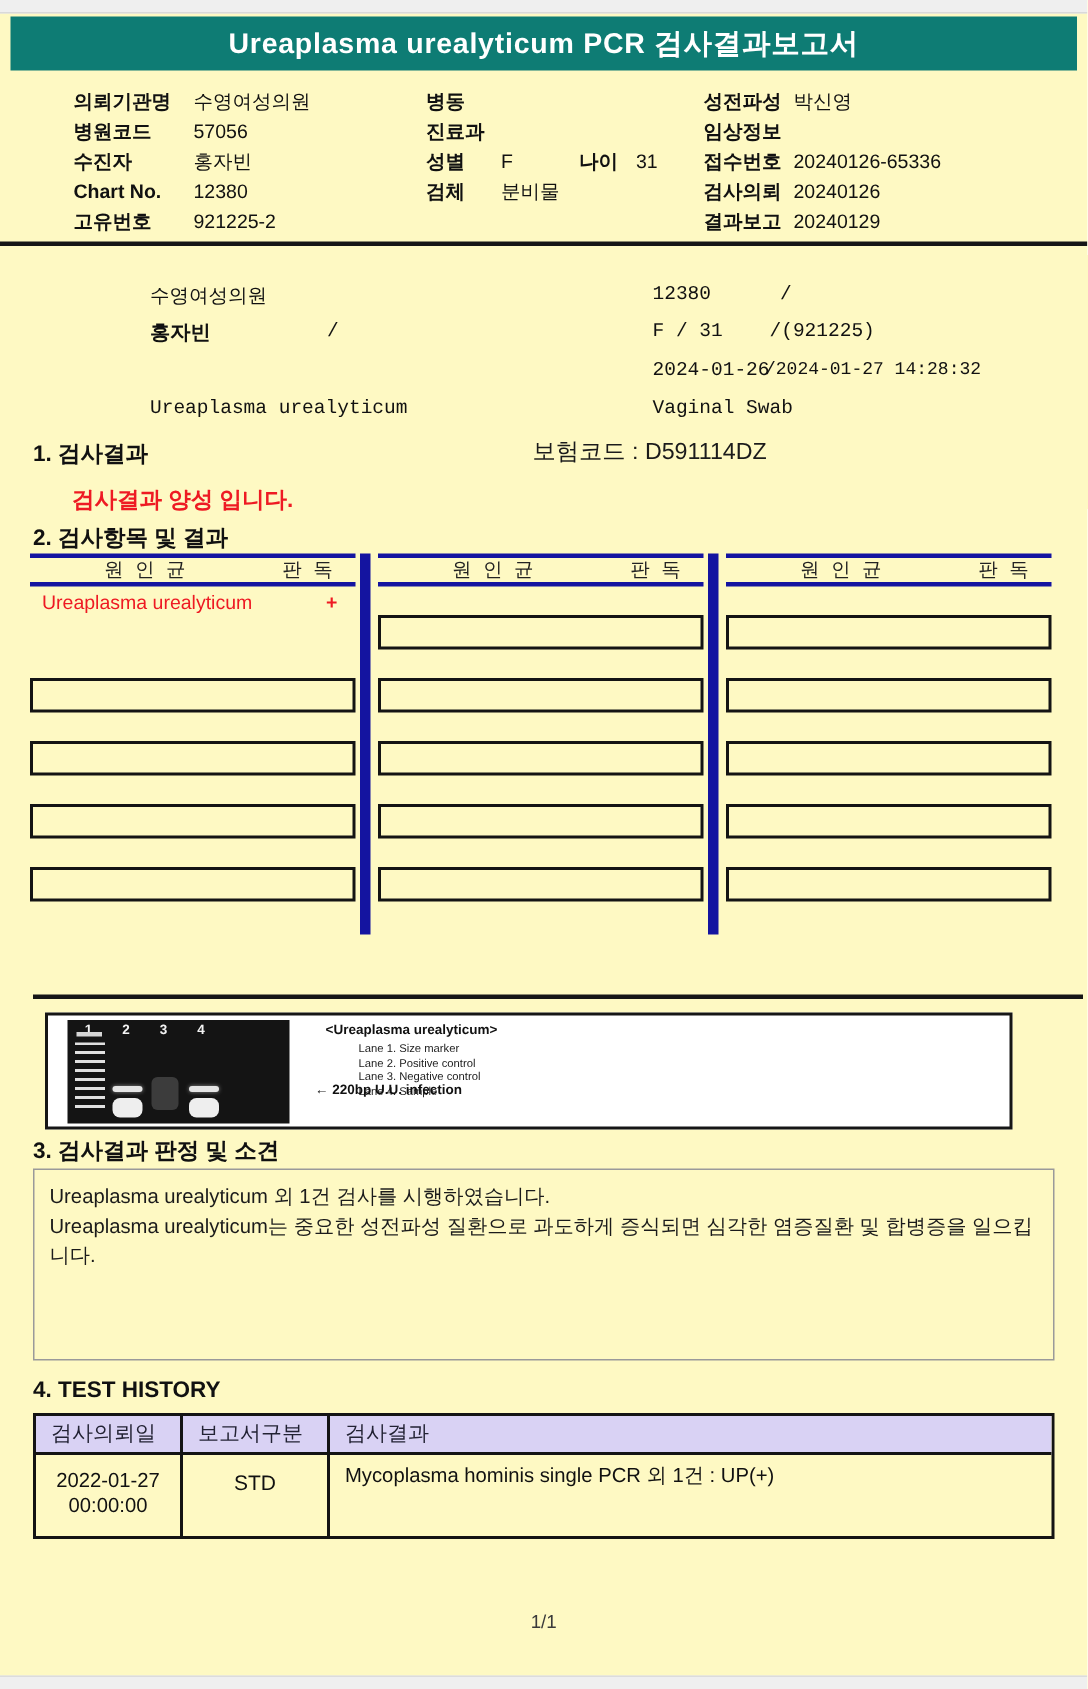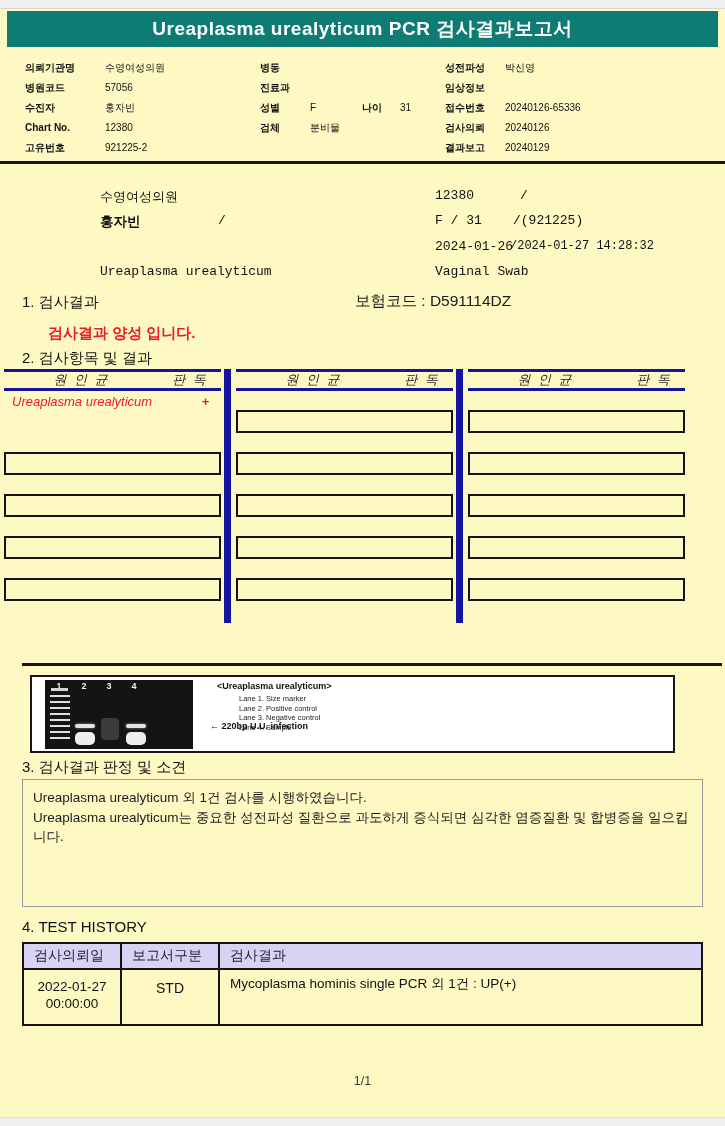--- a/index.html
+++ b/index.html
@@ -6,38 +6,38 @@
   .page{position:relative;width:725px;height:1126px;background:#fef9c3;overflow:hidden;
         font-family:"Liberation Sans","DejaVu Sans",sans-serif;color:#111;}
   .abs{position:absolute;}
   .b{font-weight:bold;}
   .strip-top{position:absolute;left:0;top:0;width:725px;height:8px;background:#efefef;border-bottom:1px solid #d9d9d9;}
   .strip-bottom{position:absolute;left:0;top:1117px;width:725px;height:9px;background:#efefef;border-top:1px solid #dcdcdc;}
   .titlebar{position:absolute;left:7px;top:11px;width:711px;height:36px;background:#0e7c74;
             display:flex;align-items:center;justify-content:center;}
   .titlebar span{color:#ffffff;font-size:19px;font-weight:bold;letter-spacing:.5px;}
   
-  .hcol{position:absolute;top:55px;font-size:10px;}
+  .hcol{position:absolute;top:55px;font-size:13px;margin-left:24px;}
   .hrow{height:20px;line-height:20px;white-space:nowrap;}
   .hrow.first{margin-top:3px;}
   .hlab{display:inline-block;font-weight:bold;width:80px;}
   .hlab.w50{width:50px;}
   .hlab.w38{width:38px;}
   .hlab.w60{width:60px;}
   .hval{display:inline-block;}
   .hval.sexw{width:52px;}
   .divider{position:absolute;left:0;top:161px;width:725px;height:3px;background:#161616;}
   
   .mono{font-family:"Liberation Mono","DejaVu Sans Mono",monospace;font-size:13px;white-space:nowrap;}
   
-  .shead{font-size:15px;font-weight:normal;white-space:nowrap;}
+  .shead{font-size:15px;font-weight:bold;white-space:nowrap;}
   .inscode{font-size:15.5px;color:#1b1b1b;}
   .redline{font-size:15px;font-weight:bold;color:#ee1a23;}
   
-  .rtable{position:absolute;left:4px;top:369px;width:683px;height:256px;font-style:italic;}
+  .rtable{position:absolute;left:20px;top:369px;width:683px;height:256px;}
   .rgroup{position:absolute;top:0;width:217px;height:255px;}
   .rghead{position:absolute;top:0;left:0;width:217px;height:22px;border-top:3px solid #1414a0;border-bottom:3px solid #1414a0;
           box-sizing:border-box;display:flex;align-items:center;font-size:13px;color:#222;}
   .rgh-org{flex:1 1 auto;text-align:center;letter-spacing:2px;}
   .rgh-res{width:62px;text-align:center;letter-spacing:2px;}
   .vbar{position:absolute;top:0;width:7px;height:254px;background:#1414a0;}
   .rrow-plain{position:absolute;left:0;width:217px;height:20px;line-height:20px;font-size:13px;}
   .rrow-plain .org{position:absolute;left:8px;color:#ee1a23;}
   .rrow-plain .res{position:absolute;right:12px;font-weight:bold;color:#ee1a23;}
   .rbox{position:absolute;left:0;width:217px;height:23px;border:2px solid #141414;box-sizing:border-box;

